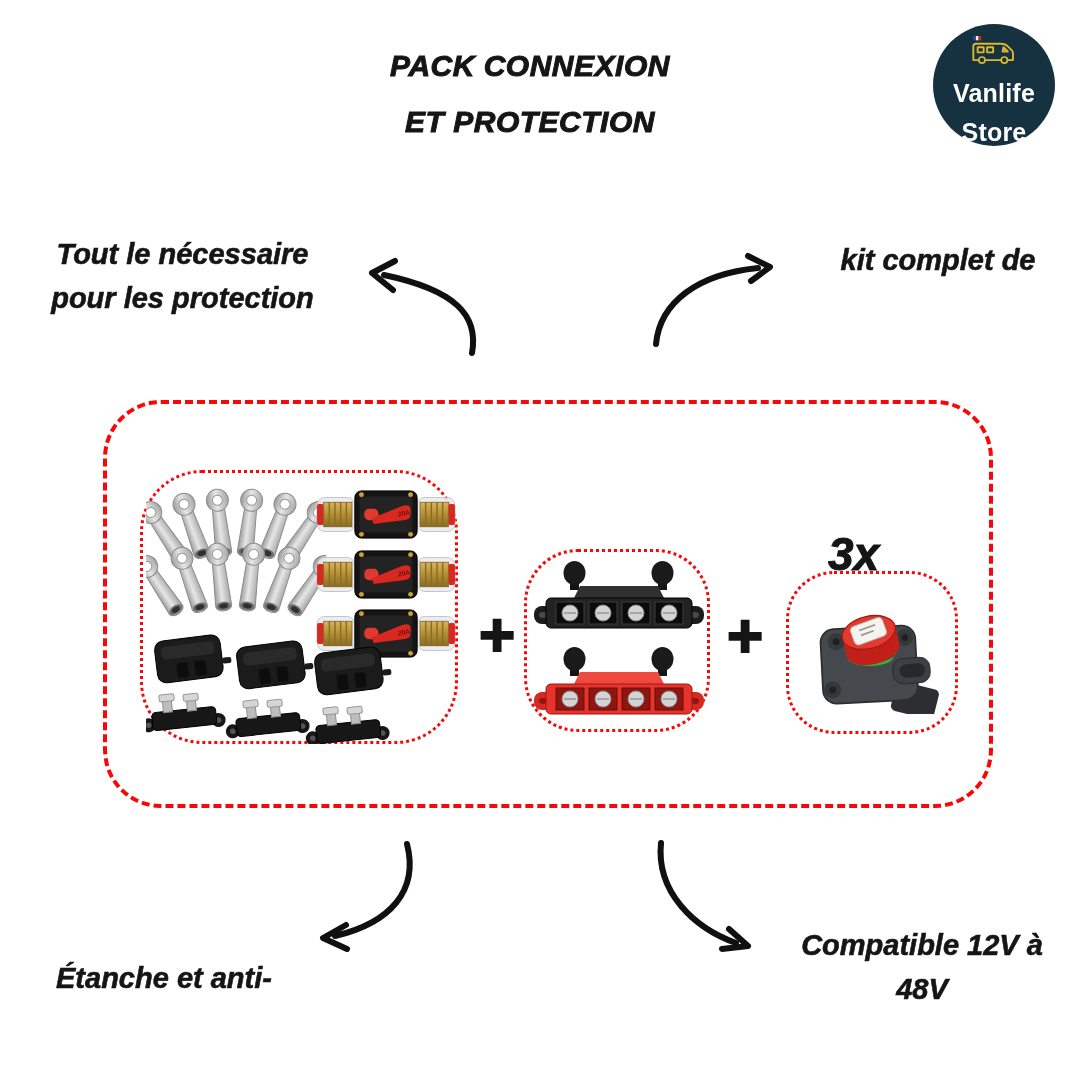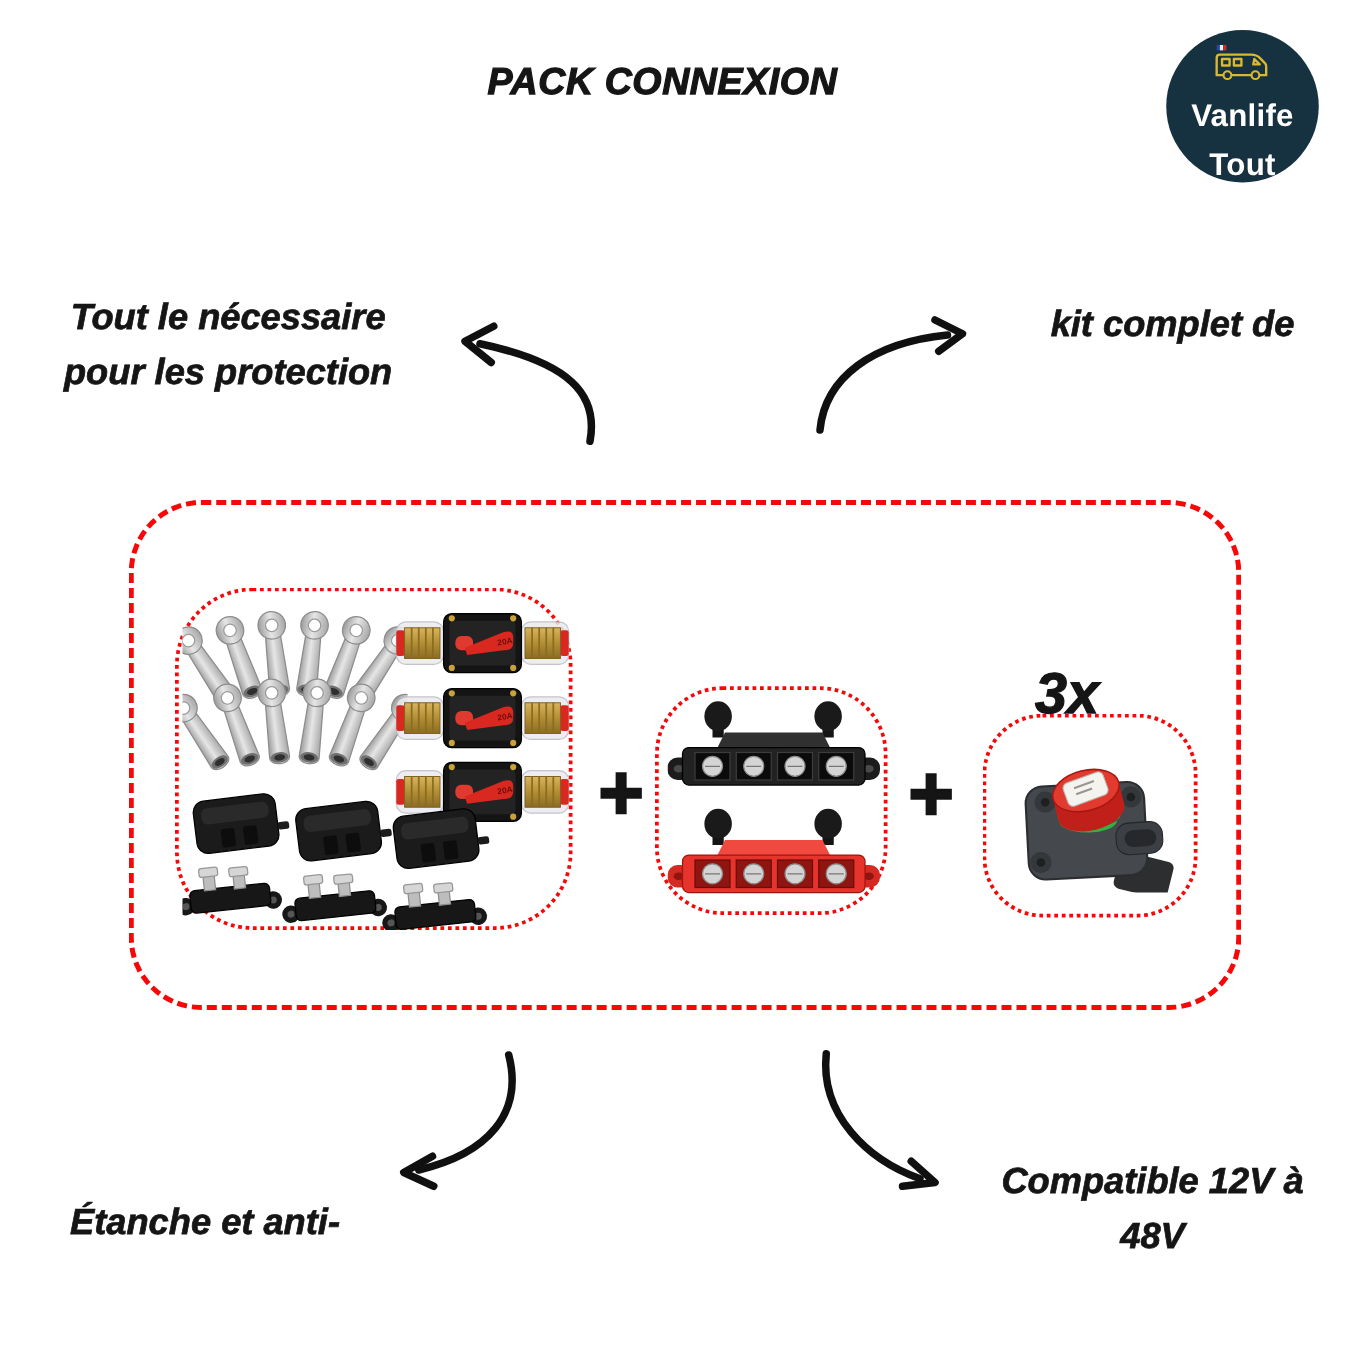--- a/index.html
+++ b/index.html
@@ -80,40 +80,41 @@
       <path d="M60 31 L92 18 Q101 15 101 22 L101 27 Q101 33 93 33 L62 37 Z" fill="#d8281f"></path>
       <text x="88" y="29" font-size="7" font-weight="bold" fill="#6e0c08" transform="rotate(-9 88 29)">20A</text>
     </g>
   </defs>
 </svg>
 
 <div class="stage">
 
   <div class="abs title">
     <div>PACK CONNEXION</div>
+    <div>ET PROTECTION</div>
   </div>
 
   <div class="abs logo" style="background:#16313f;">
     <svg width="58" height="34" viewBox="0 0 60 36">
       <g>
         <rect x="6" y="0" width="3" height="5" fill="#2646a8"></rect>
         <rect x="9" y="0" width="3" height="5" fill="#f2f2f2"></rect>
         <rect x="12" y="0" width="3" height="5" fill="#d22b27"></rect>
       </g>
       <g fill="none" stroke="#d9b832" stroke-width="2.2" stroke-linejoin="round" stroke-linecap="round">
         <path d="M6 28 V12 Q6 9 9 9 H38 Q43 9 46 12 L51 17 Q52 18 52 20 V28 H6 Z"></path>
         <rect x="11" y="13" width="7" height="6"></rect>
         <rect x="22" y="13" width="7" height="6"></rect>
         <path d="M41 13 L46 18 H40 Z"></path>
       </g>
       <circle cx="16" cy="28" r="3.6" fill="#16313f" stroke="#d9b832" stroke-width="2"></circle>
       <circle cx="42" cy="28" r="3.6" fill="#16313f" stroke="#d9b832" stroke-width="2"></circle>
     </svg>
     <div class="logo-text">Vanlife</div>
-    <div class="logo-text">Tout</div>
+    <div class="logo-text">Store</div>
   </div>
 
   <div class="abs ann ann-tl">
     <div>Tout le nécessaire</div>
     <div>pour les protection</div>
   </div>
   <div class="abs ann ann-tr">
     <div>kit complet de</div>
   </div>
   <div class="abs ann ann-bl">

